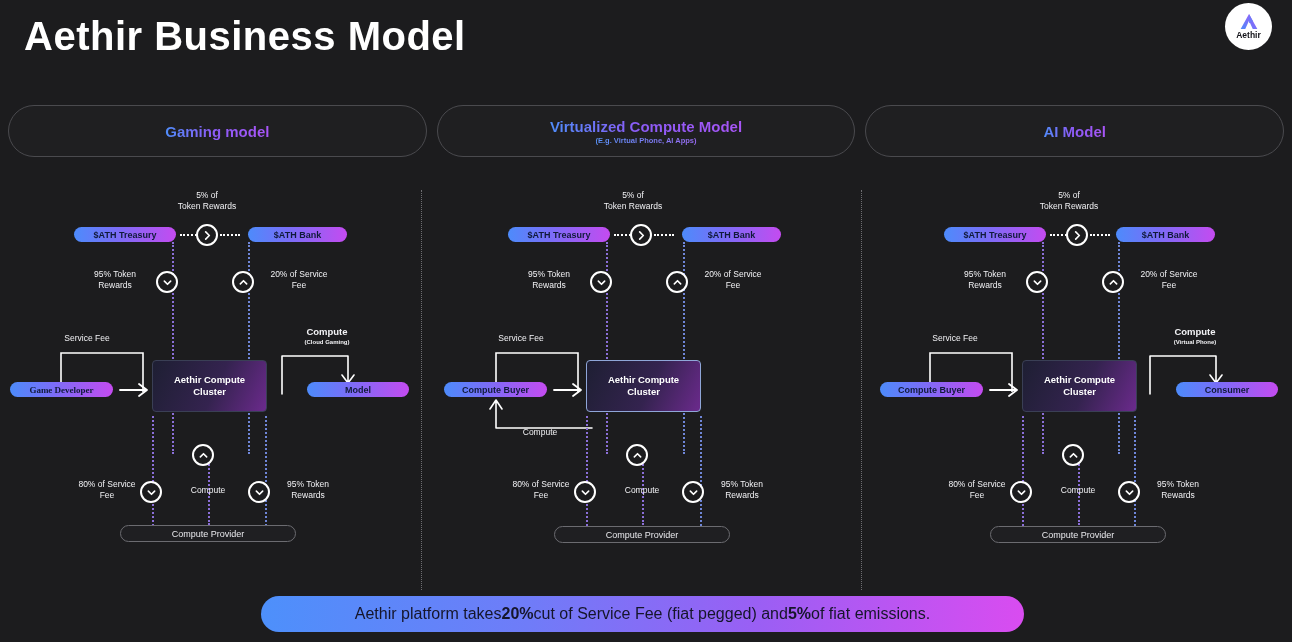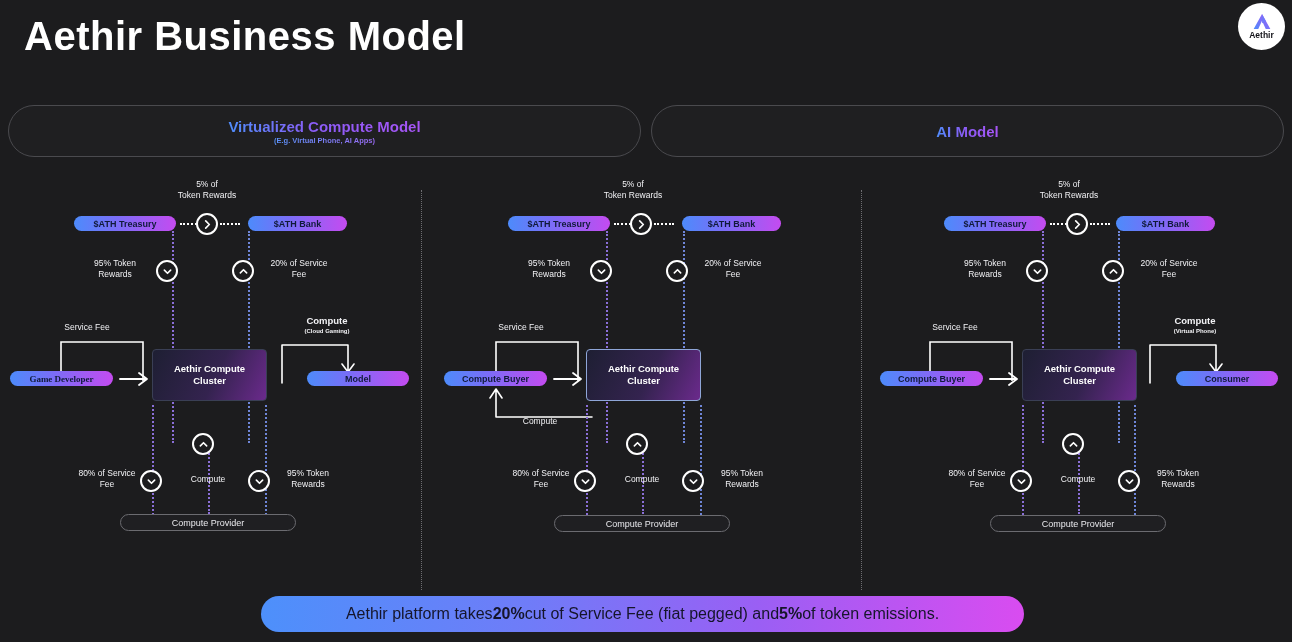--- a/index.html
+++ b/index.html
@@ -20,21 +20,21 @@
     left: 24px;
     top: 14px;
     font-size: 40px;
     font-weight: bold;
     letter-spacing: 0.5px;
     color: #ffffff;
   }
 
   .logo {
     position: absolute;
-    right: 7px;
+    right: 20px;
     top: 3px;
     width: 47px;
     height: 47px;
     border-radius: 50%;
     background: #ffffff;
     display: flex;
     flex-direction: column;
     align-items: center;
     justify-content: center;
   }
@@ -95,21 +95,21 @@
     width: 0px;
     height: 400px;
     border-left: 1px dotted #6e6e72;
   }
   .divider.d1 { left: 421px; }
   .divider.d2 { left: 861px; }
 
   
   .col {
     position: absolute;
-    top: 174px;
+    top: 185px;
     width: 430px;
     height: 370px;
   }
   .col.c1 { left: 0px; }
   .col.c2 { left: 430px; }
   .col.c3 { left: 862px; }
 
   
   .pill {
     position: absolute;
@@ -236,20 +236,23 @@
       </linearGradient>
     </defs>
     <path d="M12 1 L22 19 L16.5 19 L12 9 L7.5 19 L2 19 Z" fill="url(#lg)"></path>
     <path d="M12 1 L17 10 L12 12 Z" fill="#6f79f8" opacity="0.9"></path>
   </svg>
   <div class="logo-text">Aethir</div>
 </div>
 
 <div class="tabs">
   <div class="tab">
+    <div class="tab-label">Gaming model</div>
+  </div>
+  <div class="tab">
     <div class="tab-label">Virtualized Compute Model</div>
     <div class="tab-sub">(E.g. Virtual Phone, AI Apps)</div>
   </div>
   <div class="tab">
     <div class="tab-label">AI Model</div>
   </div>
 </div>
 
 <div class="divider d1"></div>
 <div class="divider d2"></div>
@@ -553,14 +556,14 @@
   </div>
 
   <div class="pill-outline" style="left:128px; top:341px; width:176px;">Compute Provider</div>
 </div>
 
 <div class="banner">
   <span>Aethir platform takes </span>
     <b>20%</b>
     <span> cut of Service Fee (fiat pegged) and </span>
     <b>5%</b>
-    <span> of token emissions.</span>
+    <span> of fiat emissions.</span>
 </div>
 
 </body></html>

